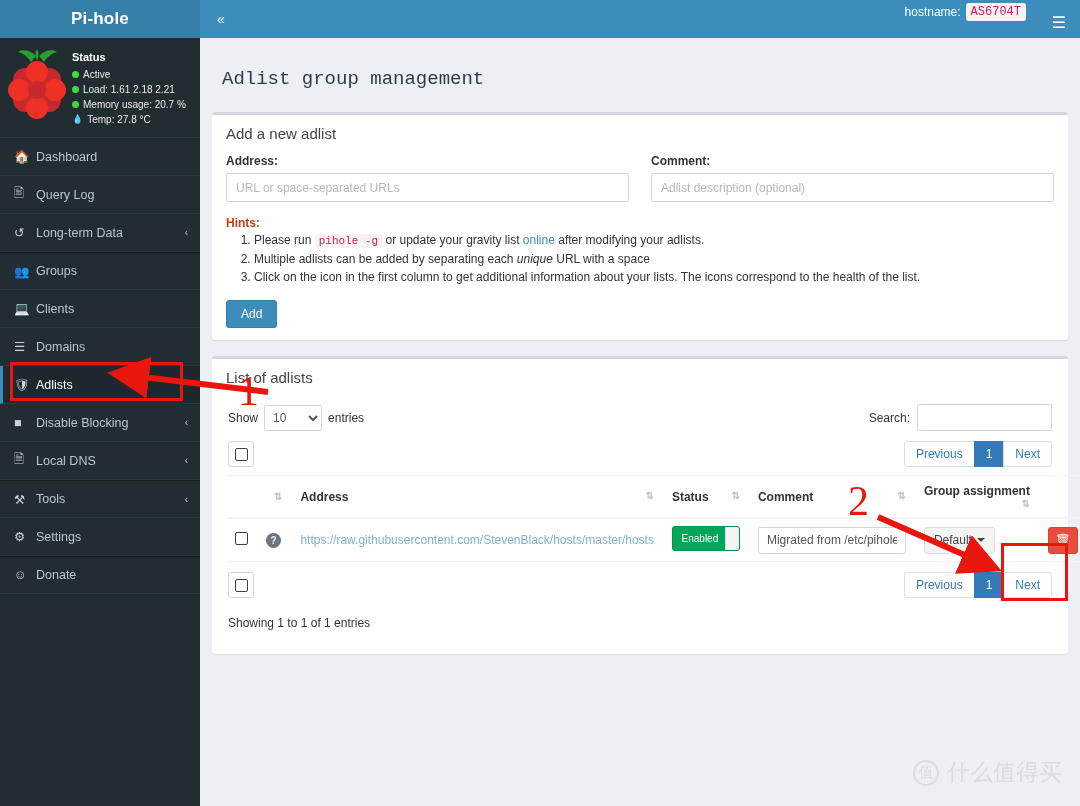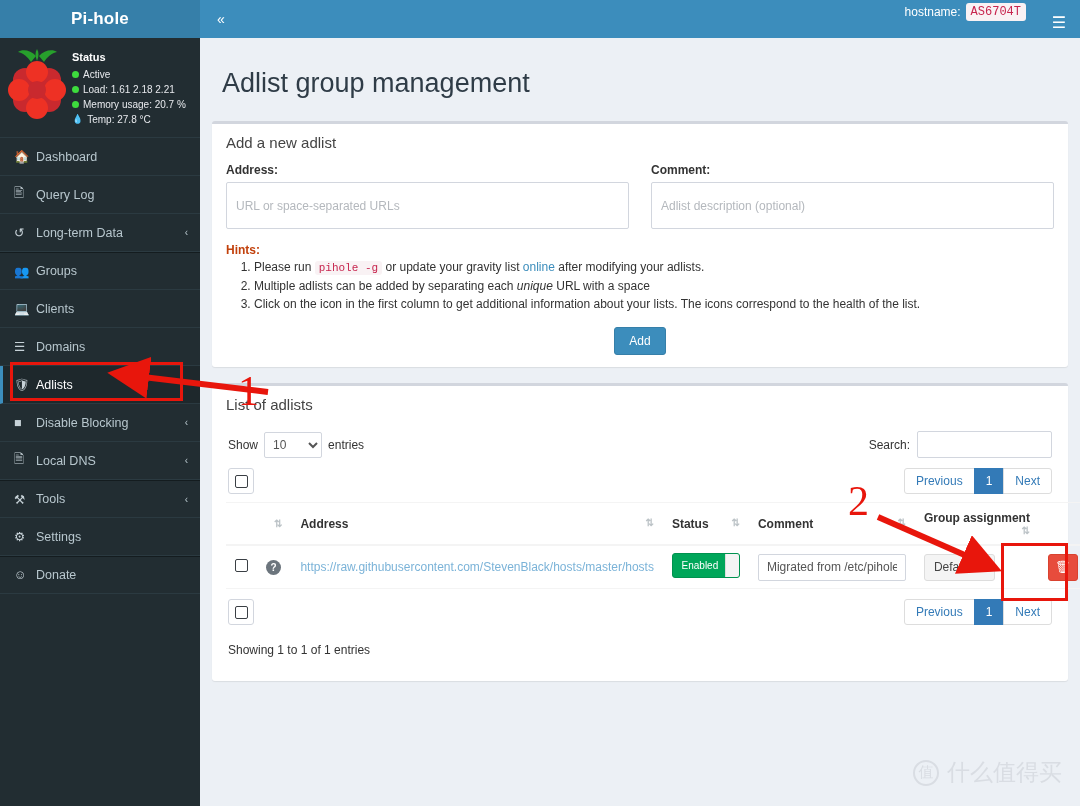--- a/index.html
+++ b/index.html
@@ -98,61 +98,62 @@
   }
 
   
   .content {
     position: absolute; left: 200px; top: 38px;
     width: 880px; height: 768px;
     background: #ecf0f5;
     padding: 12px 12px 0 12px;
   }
   .page-title {
-    font-size: 27px; color: #2f3c47; font-weight: 400;
+    font-size: 19px; color: #2f3c47; font-weight: 400;
     margin: 18px 0 22px 10px;
+    font-family: Liberation Mono, monospace;
   }
 
   .box {
     background: #fff;
     border-top: 3px solid #d2d6de;
     border-radius: 3px;
     box-shadow: 0 1px 1px rgba(0,0,0,.08);
     margin-bottom: 16px;
   }
   .box-header {
     padding: 10px 14px;
     font-size: 15px; color: #444; font-weight: 400;
   }
   .box-body { padding: 2px 14px 12px 14px; }
 
   .form-row { display: flex; gap: 22px; }
   .form-col { flex: 1; }
   .form-label { font-size: 12px; font-weight: bold; color: #333; display:block; margin-bottom: 5px; }
   .form-input {
-    width: 100%; height: 47px;
+    width: 100%; height: 29px;
     border: 1px solid #d2d6de; border-radius: 2px;
     padding: 4px 9px; font-size: 12px; color: #555;
     font-family: "Liberation Sans", sans-serif;
     background: #fff;
   }
   .form-input::placeholder { color: #b4b8bd; }
 
   .hints-title { font-size: 12px; font-weight: bold; color: #c2410c; margin: 14px 0 2px 0; }
   ol.hints { margin: 2px 0 0 0; padding-left: 28px; font-size: 12px; color: #333; }
   ol.hints li { margin: 3px 0; line-height: 15px; }
   code.inline {
     font-family: "Liberation Mono", monospace;
     background: #f9f2f4; color: #c7254e;
     padding: 1px 4px; border-radius: 3px; font-size: 11px;
   }
   a.link { color: #3c8dbc; text-decoration: none; }
   .it { font-style: italic; }
 
-  .box-footer-right { display: flex; justify-content: center; padding: 0 14px 12px 14px; }
+  .box-footer-right { display: flex; justify-content: flex-start; padding: 0 14px 12px 14px; }
   .btn-add {
     background: #3c8dbc; border: 1px solid #367fa9;
     color: #fff; font-size: 12px; padding: 6px 14px;
     border-radius: 3px; font-family: "Liberation Sans", sans-serif;
   }
 
   
   .dt-top { display: flex; align-items: center; padding: 6px 2px 8px 2px; }
   .dt-length { font-size: 12px; color: #333; display: flex; align-items: center; gap: 6px; }
   .dt-select {

